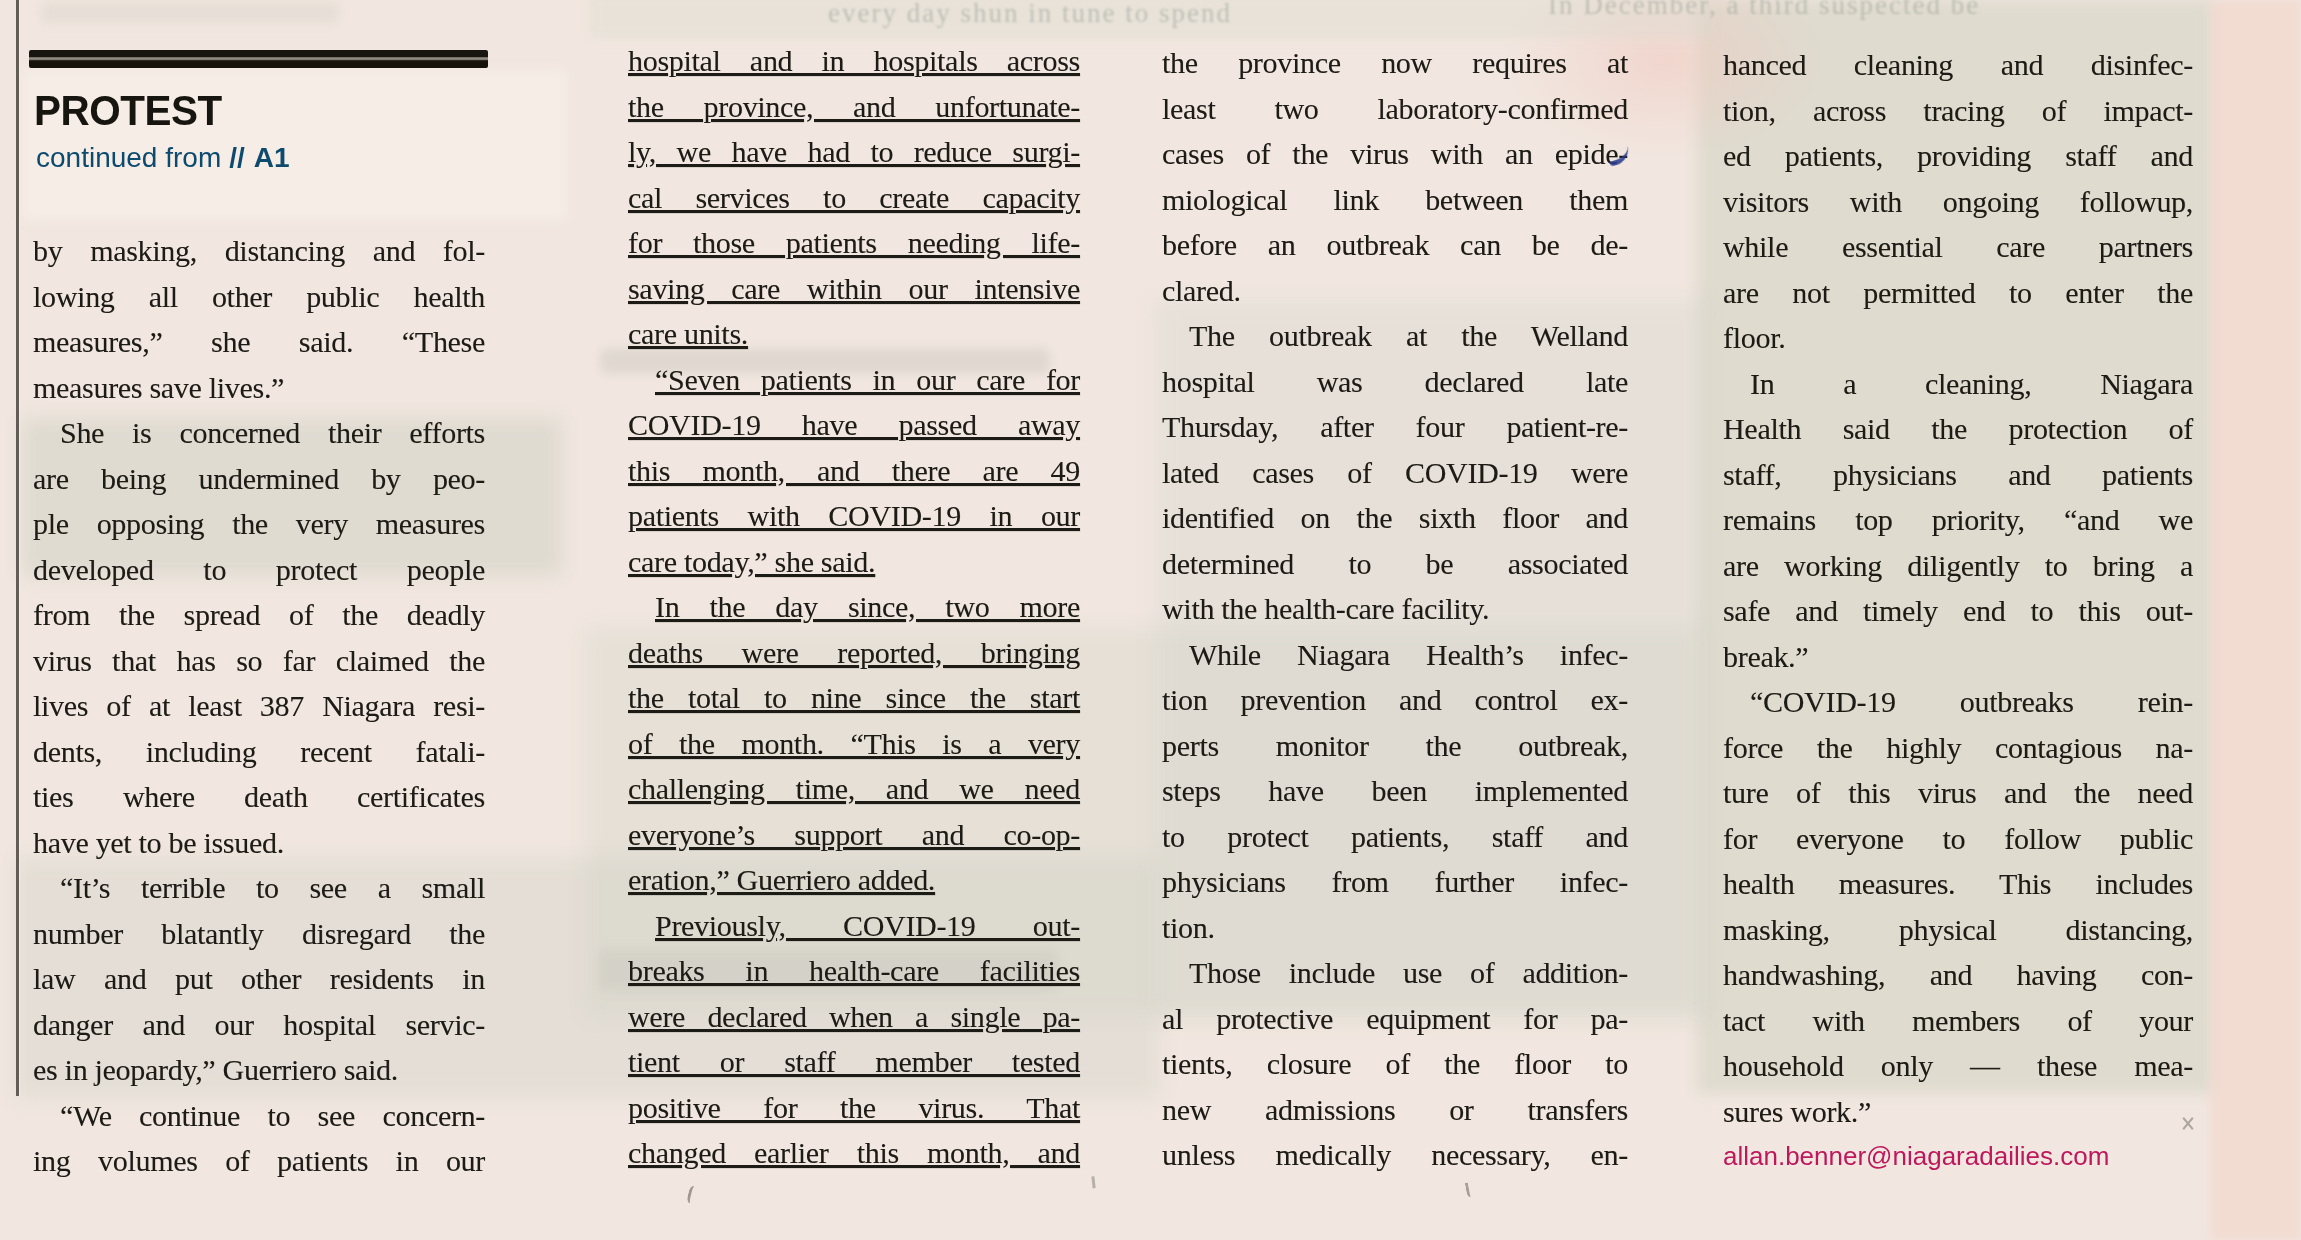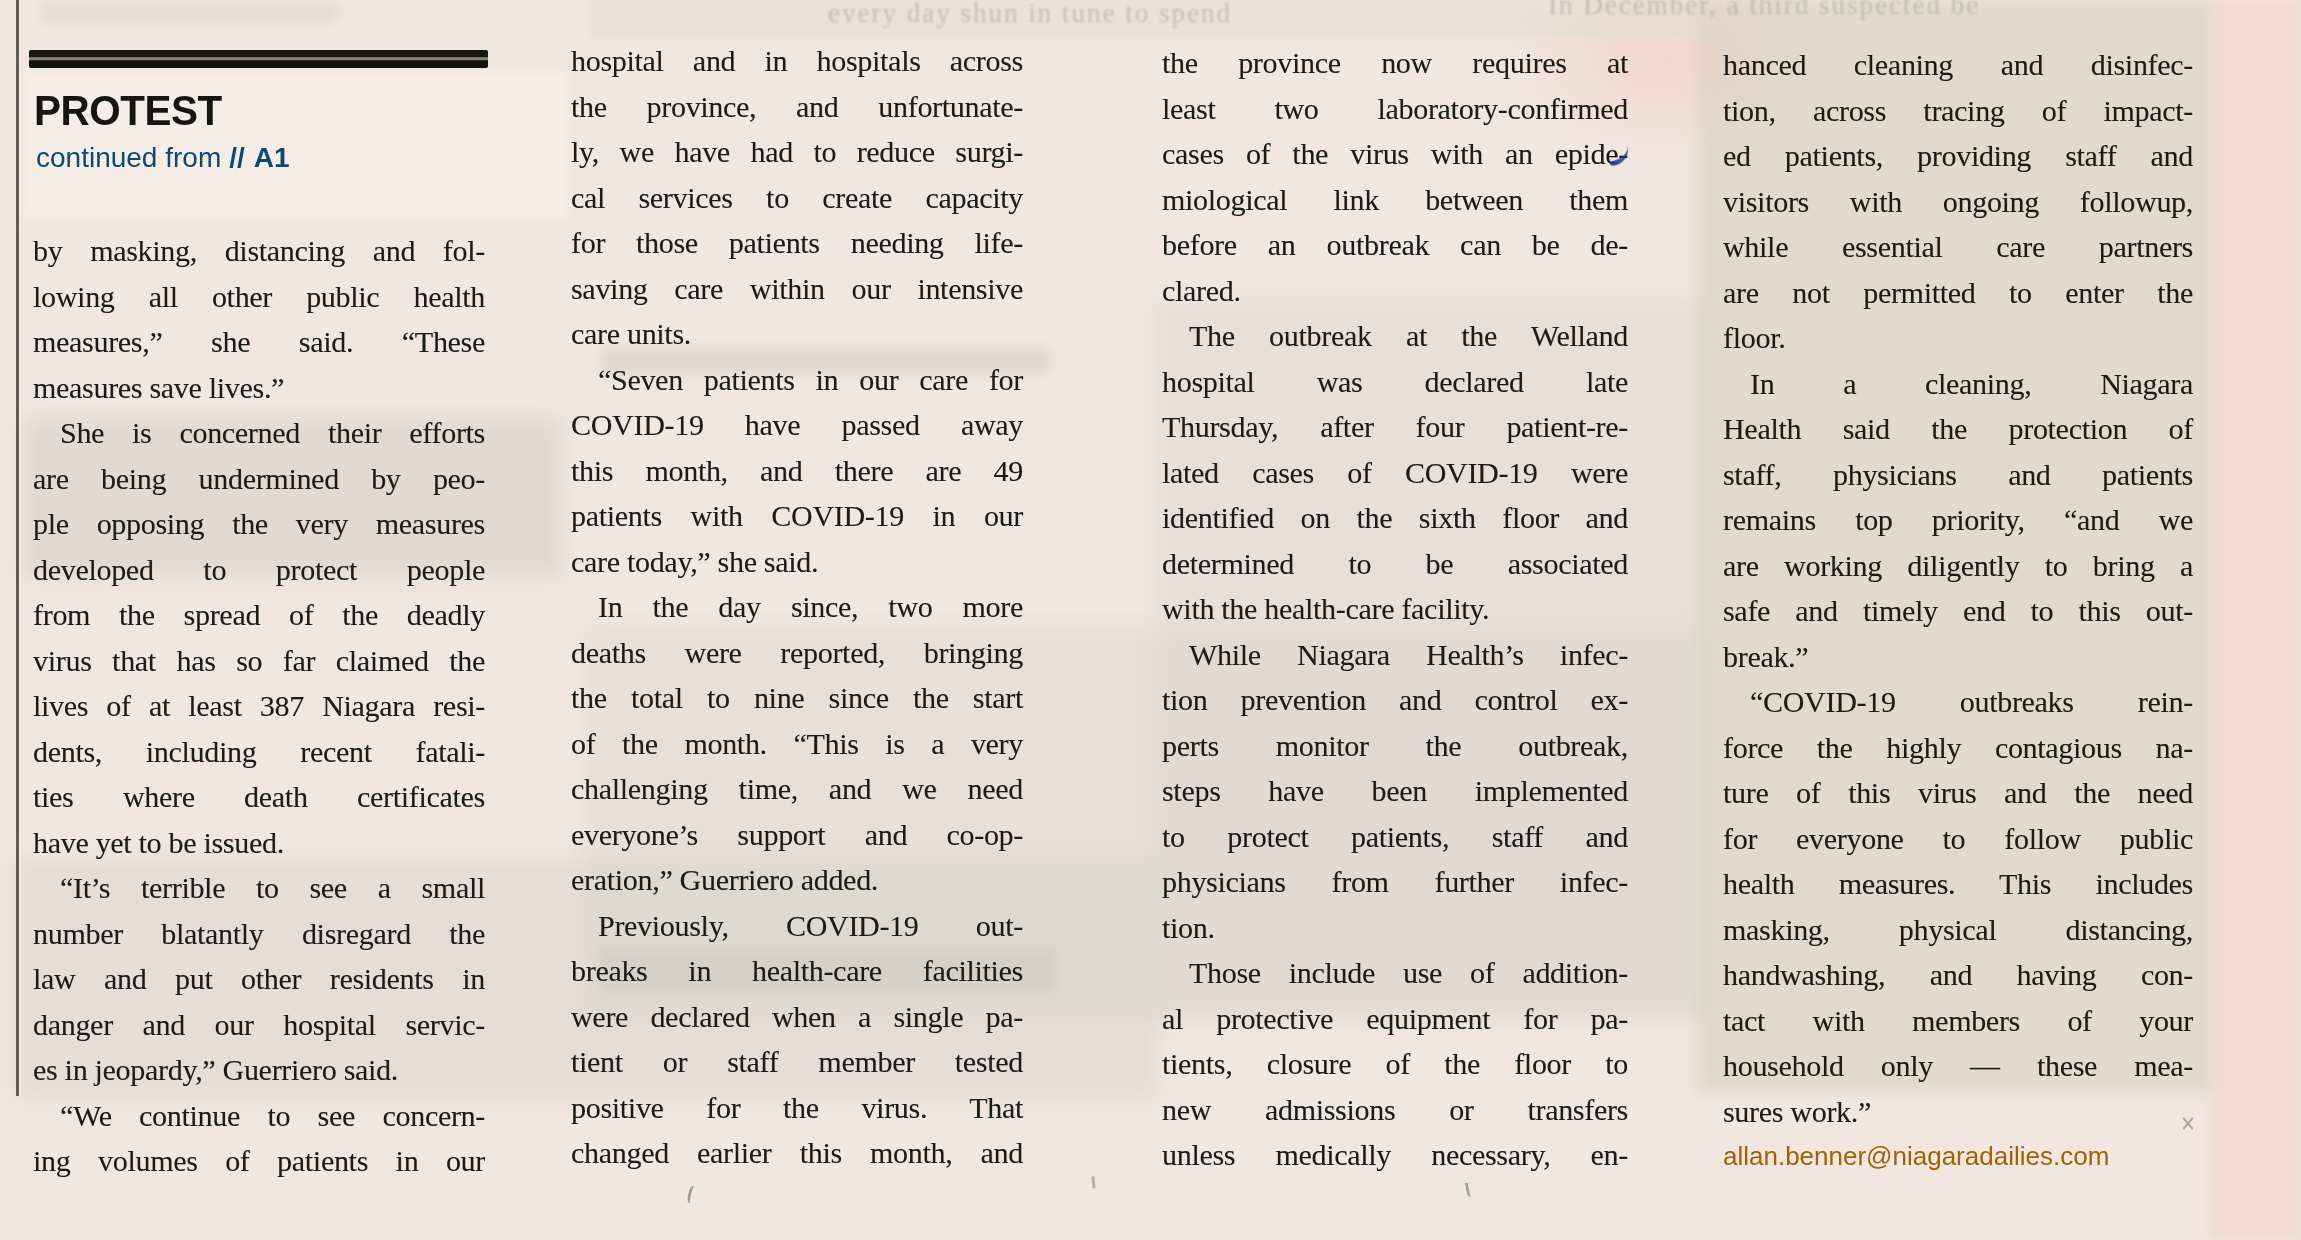--- a/index.html
+++ b/index.html
@@ -31,28 +31,28 @@
       border-radius:2px;}
   .kicker-title{position:absolute;left:34px;top:86px;margin:0;font-family:"Liberation Sans",sans-serif;
       font-size:43px;font-weight:700;letter-spacing:-.5px;color:#17150f;transform:scaleX(.94);transform-origin:left top;}
   .kicker-cont{position:absolute;left:36px;top:142px;font-family:"Liberation Sans",sans-serif;
       font-size:28px;color:#0c4a6e;}
   .kicker-cont .sep{font-weight:700;margin:0 9px 0 8px;}
   .kicker-cont .ref{font-weight:700;}
   .col{position:absolute;font-size:30px;line-height:45.5px;letter-spacing:-.3px;color:#1d1b16;
        text-shadow:.3px .4px 0 rgba(32,29,23,.30);}
   .col1{left:33px;top:228px;width:452px;}
-  .col2{left:571px;top:38px;width:452px;}
+  .col2{left:628px;top:38px;width:452px;text-decoration:underline;}
   .col3{left:1162px;top:40px;width:466px;}
   .col4{left:1723px;top:42px;width:470px;}
   .line{text-align:justify;text-align-last:justify;}
   .line.end{text-align-last:left;}
   .line.indent{padding-left:27px;}
   .line.sans{font-family:"Liberation Sans",sans-serif;font-size:26px;letter-spacing:0;
-             color:#a16207;text-align-last:left;text-shadow:none;}
+             color:#be185d;text-align-last:left;text-shadow:none;}
   .pen-mark{position:absolute;left:1608px;top:148px;width:22px;height:11px;
       border-bottom:5px solid rgba(38,55,138,.85);border-radius:0 0 16px 4px;
       transform:rotate(-16deg);filter:blur(.4px);}
   .speck{position:absolute;pointer-events:none;}
   .sp-1{left:688px;top:1186px;width:8px;height:18px;border-left:3px solid rgba(95,90,80,.55);
         border-radius:40% 0 0 40%;transform:rotate(14deg);}
   .sp-2{left:1092px;top:1176px;width:5px;height:12px;border-left:3px solid rgba(100,95,85,.40);transform:rotate(-6deg);}
   .sp-3{left:1466px;top:1182px;width:6px;height:15px;border-left:3px solid rgba(95,90,80,.50);
         border-radius:0 0 40% 40%;transform:rotate(-10deg);}
   .sp-4{left:2180px;top:1116px;width:15px;height:15px;opacity:.5;}

